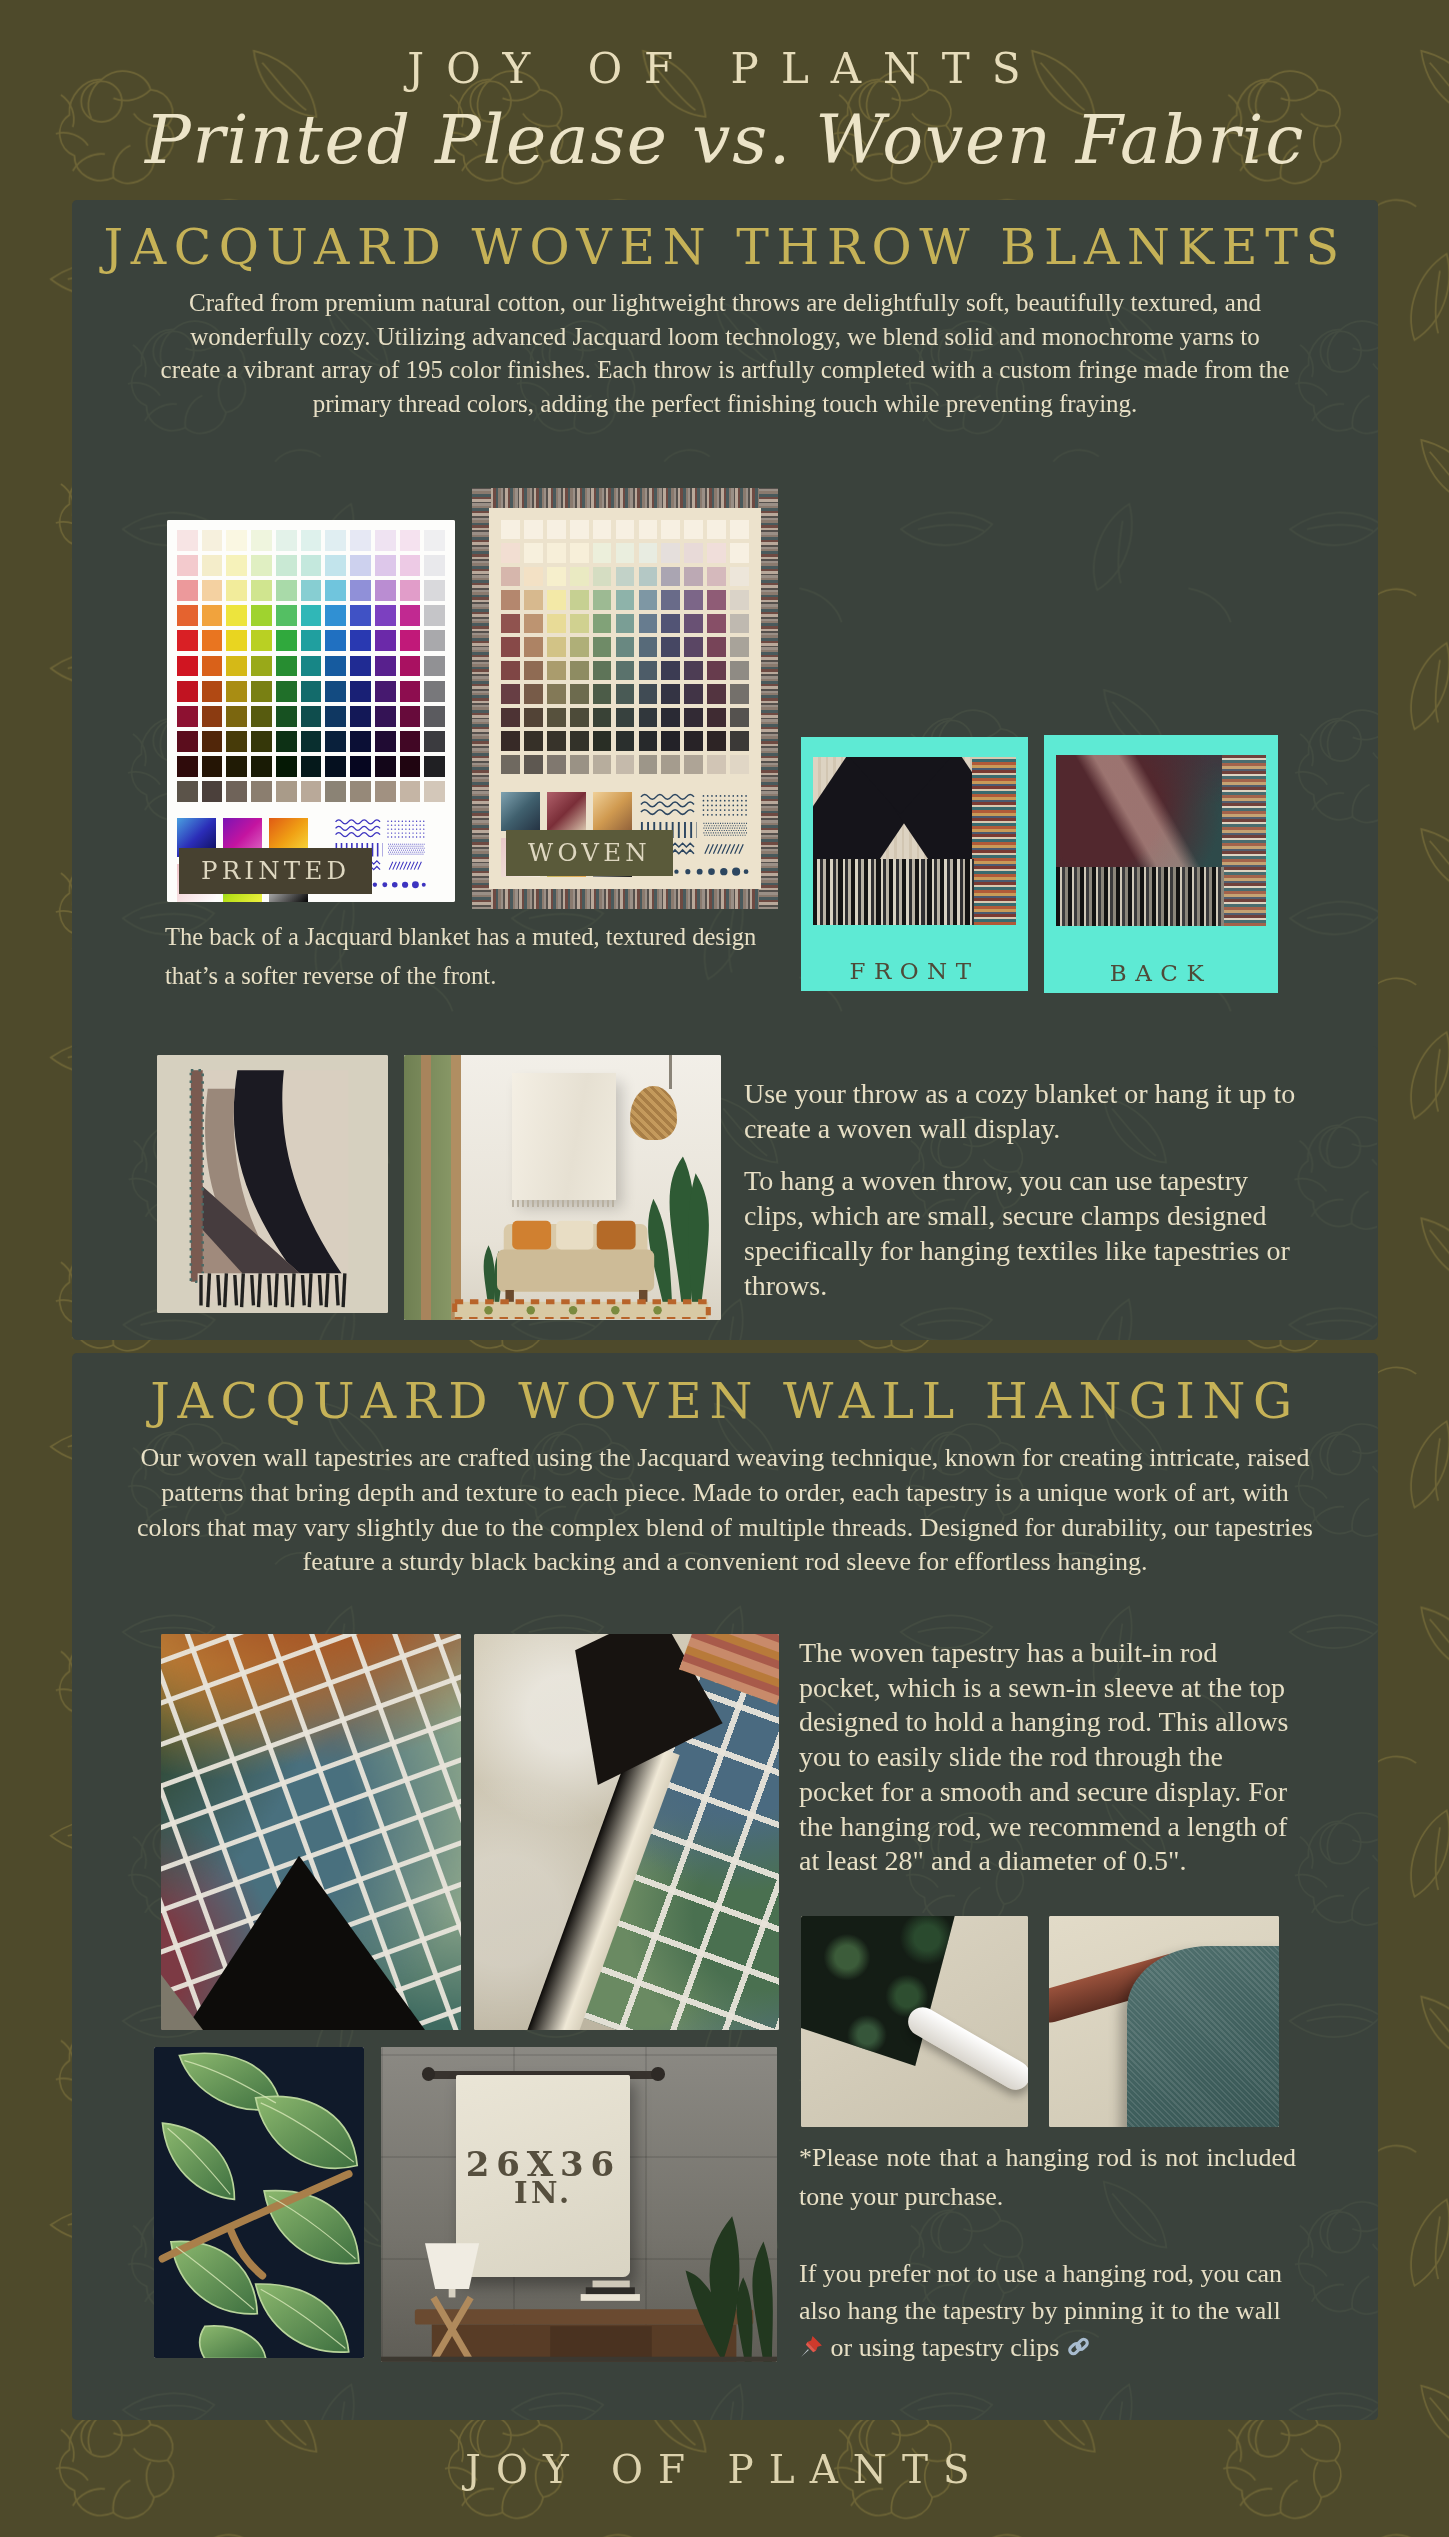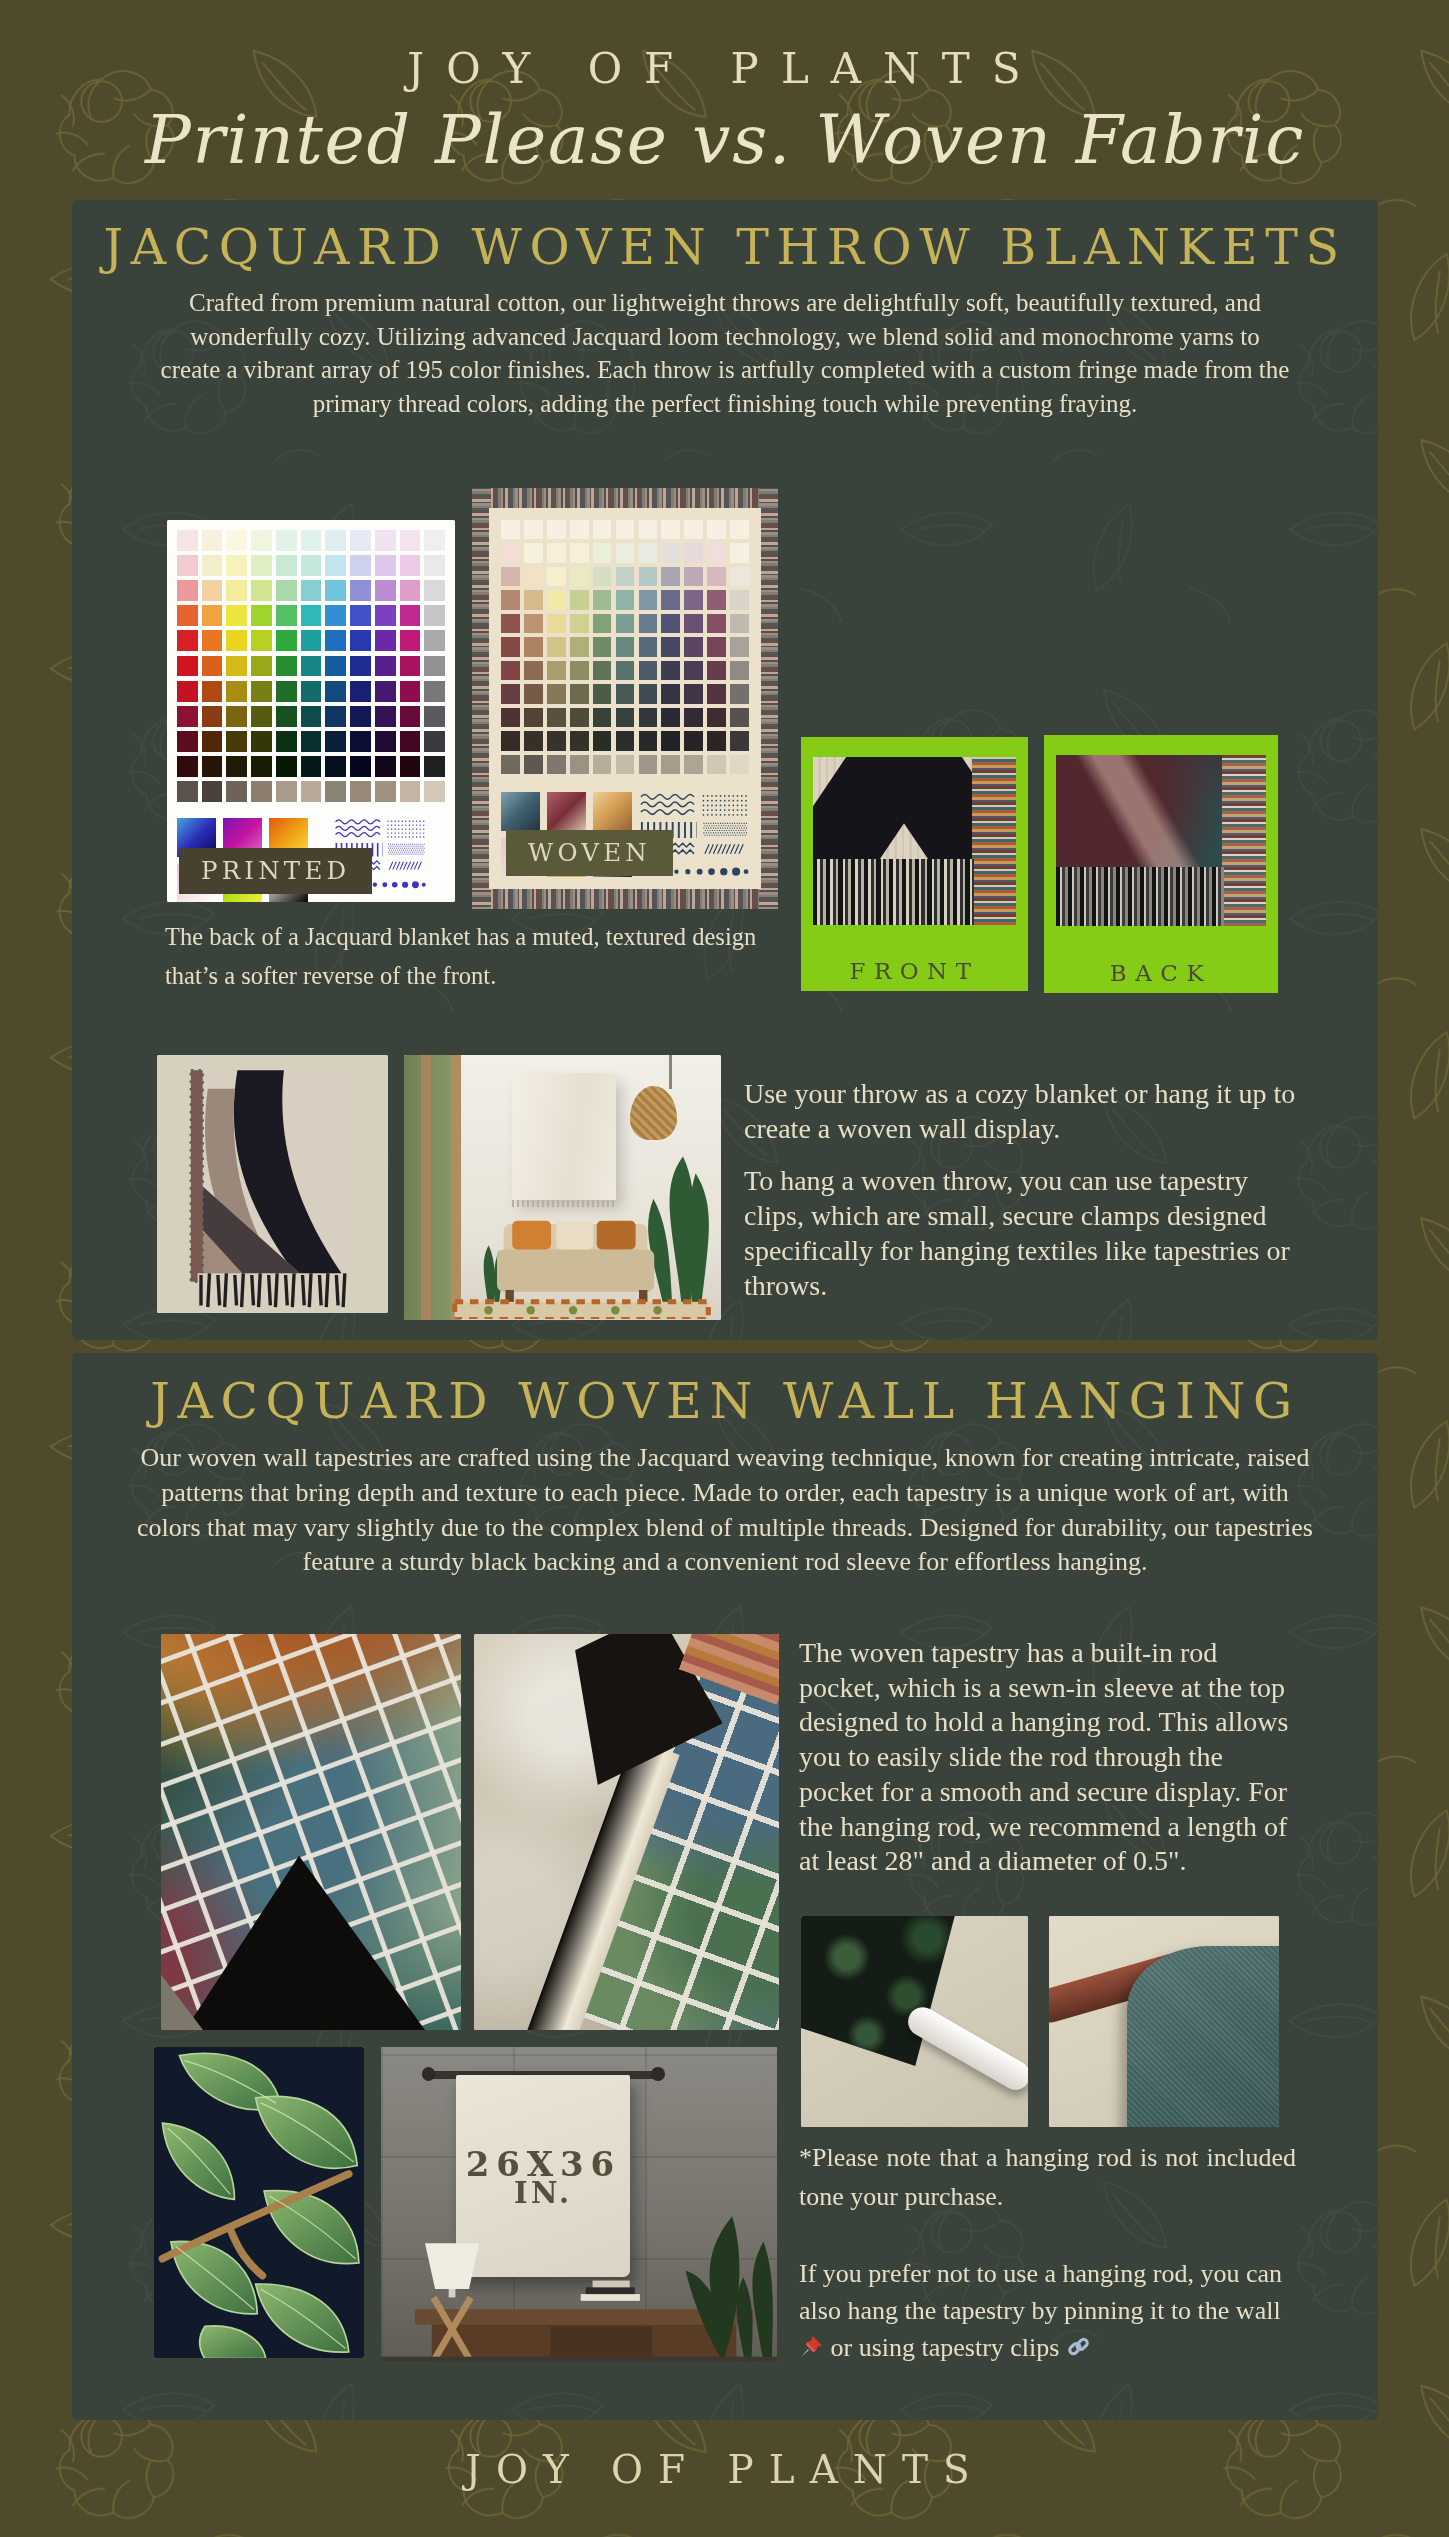--- a/index.html
+++ b/index.html
@@ -61,21 +61,21 @@
   
   .fringe-h{position:absolute;left:0;right:0;height:22px;
      background:repeating-linear-gradient(90deg,#9a8f86 0 2.5px,#55504c 2.5px 4.2px,#b8a89a 4.2px 6.8px,#6e4a42 6.8px 9.3px,#4a5a5c 9.3px 12px,#8a7a6e 12px 14.4px);}
   .fringe-v{position:absolute;top:0;bottom:0;width:18.6px;
      background:repeating-linear-gradient(0deg,#9a8f86 0 2.5px,#55504c 2.5px 4.2px,#b8a89a 4.2px 6.8px,#6e4a42 6.8px 9.3px,#4a5a5c 9.3px 12px,#8a7a6e 12px 14.4px);}
   .woven-cloth{position:absolute;inset:20px 17px;background:#ece2cc;padding:12px;box-sizing:border-box;}
   .woven-cloth .swatch-grid{height:254px;filter:saturate(.45) brightness(1.12) contrast(.8) sepia(.22);}
   .woven-cloth .pattern-row{top:284px;left:12px;right:12px;bottom:6.8px;}
 
   
-  .spec-card{position:absolute;background:#84cc16;padding:20px 12px 0;box-sizing:border-box;}
+  .spec-card{position:absolute;background:#5eead4;padding:20px 12px 0;box-sizing:border-box;}
   .spec-photo{position:relative;width:100%;height:72%;overflow:hidden;background:#d9cebd;}
   .spec-label{position:absolute;left:0;width:100%;bottom:6.8px;text-align:center;
               color:#4f4a38;font-size:23px;letter-spacing:8.5px;font-family:"DejaVu Serif", serif;}
   .xbar{position:absolute;background:#15141a;width:42%;height:150%;top:-45%;}
   .fr-right-fringe{position:absolute;right:0;top:0;bottom:0;width:44px;
      background:repeating-linear-gradient(0deg,#b05a38 0 3.4px,#3a6a6e 3.4px 6px,#d8c8b0 6px 8.5px,#7a3a32 8.5px 11px,#4a5a70 11px 13.5px,#c89a58 13.5px 16px);}
   .fr-bottom-fringe{position:absolute;left:0;right:42px;bottom:0;height:66px;
      background:repeating-linear-gradient(90deg,#141414 0 4.2px,#d8d2c2 4.2px 6.8px,#2e2e30 6.8px 10px,#b8b2a4 10px 12.7px);}
   .bk-texture{position:absolute;inset:0;
      background:

